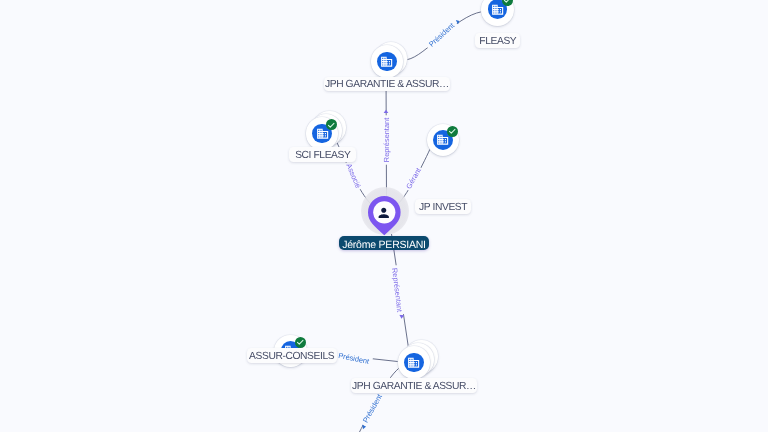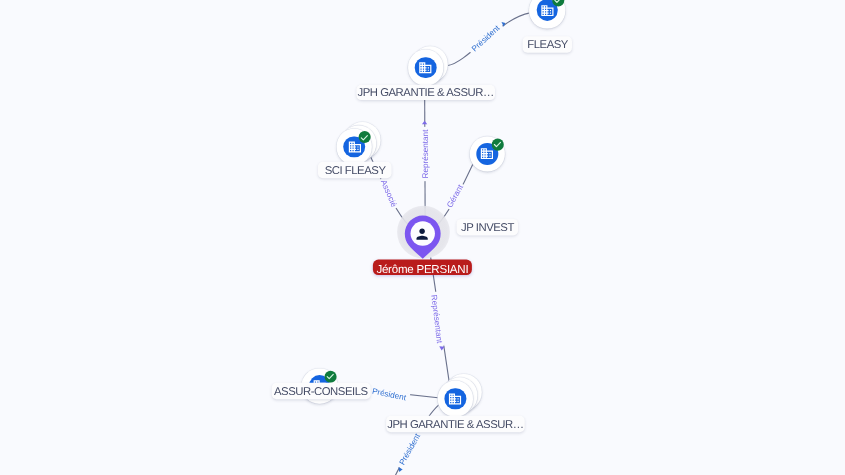--- a/index.html
+++ b/index.html
@@ -19,21 +19,21 @@
   display:flex;align-items:center;justify-content:center;}
 .badge{position:absolute;border-radius:50%;background:#0f7b3d;
   display:flex;align-items:center;justify-content:center;}
 .nlabel{position:absolute;background:#fcfcfd;border-radius:4.5px;transform:translateZ(0);
   box-shadow:0 1px 2.5px rgba(55,65,100,.16);
   color:#454c66;font-size:10.3px;letter-spacing:-0.42px;white-space:nowrap;line-height:1;
   display:flex;align-items:center;justify-content:center;padding:3px 7px 0;}
 .halo{position:absolute;border-radius:50%;
   background:radial-gradient(circle at 50% 50%, rgba(226,226,232,.95) 0%,
     rgba(228,228,234,.92) 62%, rgba(232,232,238,.55) 84%, rgba(240,240,246,0) 100%);}
-.person-label{position:absolute;background:#b91c1c;border-radius:5px;color:#fff;transform:translateZ(0);
+.person-label{position:absolute;background:#0c4a6e;border-radius:5px;color:#fff;transform:translateZ(0);
   font-size:10.5px;letter-spacing:-0.22px;display:flex;align-items:center;justify-content:center;
   white-space:nowrap;line-height:1;padding:4px 8px 0;
   box-shadow:0 1px 3px rgba(74,46,160,.28);}
 text.elabel{font-family:"Liberation Sans",sans-serif;font-size:7.4px;}
 </style>
 </head>
 <body>
 
 <div id="stage">
   <svg id="edges">

